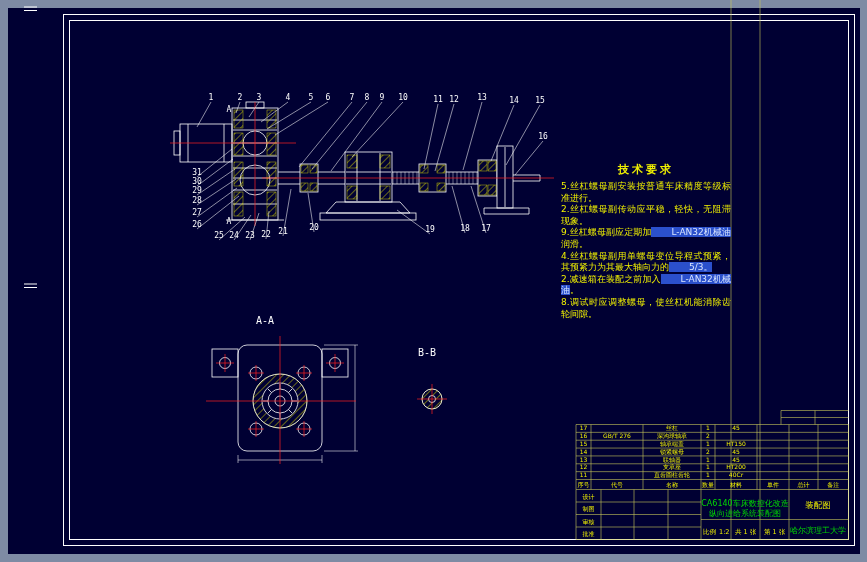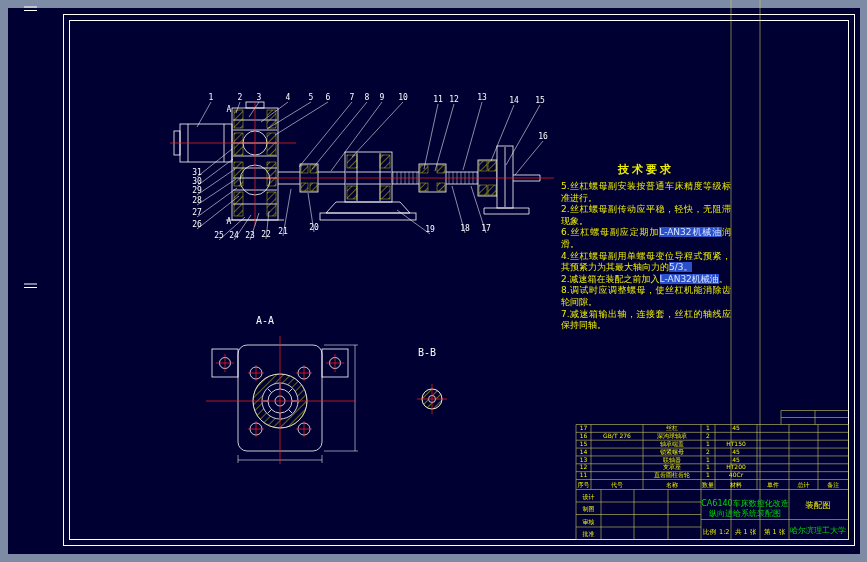--- a/index.html
+++ b/index.html
@@ -3,21 +3,21 @@
 <meta charset="utf-8">
 <style>
   html,body{margin:0;padding:0;background:#5a6activ;}
   body{margin:0;font-family:"DejaVu Sans",sans-serif;}
   .stage{position:relative;width:867px;height:562px;background:#7e8ba4;overflow:hidden;}
   svg.drawing{position:absolute;left:0;top:0;display:block;}
   
   .tech{position:absolute;left:561px;top:162px;width:170px;color:#f0f000;}
   .tech-title{font-size:11px;font-weight:bold;text-align:center;letter-spacing:3px;margin-bottom:4px;}
   .tr-line{font-size:9px;line-height:11.6px;text-align:justify;word-break:break-all;}
-  .tr-line .hl{background:#2b50cc;color:#d8e4ff;}
+  .tr-line .hl{background:#2b50cc;color:#d8e4ff;padding-left:20px;}
   
   .lbl{fill:#ffffff;font:10px "DejaVu Sans Mono",monospace;}
   #callout-lines{stroke:#ffffff;stroke-width:.55;}
   #callout-texts text{fill:#ffffff;font:8px "DejaVu Sans Mono",monospace;text-anchor:middle;}
   .tb-grid{stroke:#c9c95a;stroke-width:.6;}
   .tb-txt{fill:#f0f000;font-size:6px;text-anchor:middle;}
   .tb-s{fill:#f0f000;font-size:6.5px;}
   .green{fill:#00d800;text-anchor:middle;}
   .ylw{fill:#f0f000;text-anchor:middle;}
 </style>
@@ -318,21 +318,20 @@
     <text class="tb-s" x="719" y="534">1:2</text>
     <text class="tb-s" x="735" y="534">共 1 张</text>
     <text class="tb-s" x="764" y="534">第 1 张</text>
   </svg>
 
   <div class="tech">
     <div class="tech-title">技术要求</div>
     <div id="tech-lines">
         <div class="tr-line"><span>5.丝杠螺母副安装按普通车床精度等级标准进行。</span></div>
         <div class="tr-line"><span>2.丝杠螺母副传动应平稳，轻快，无阻滞现象。</span></div>
-        <div class="tr-line"><span>6.丝杠螺母副应定期加</span><span class="hl">L-AN32机械油</span><span>润滑。</span></div>
+        <div class="tr-line"><span>9.丝杠螺母副应定期加</span><span class="hl">L-AN32机械油</span><span>润滑。</span></div>
         <div class="tr-line"><span>4.丝杠螺母副用单螺母变位导程式预紧，其预紧力为其最大轴向力的</span><span class="hl">5/3。</span></div>
         <div class="tr-line"><span>2.减速箱在装配之前加入</span><span class="hl">L-AN32机械油</span><span>。</span></div>
         <div class="tr-line"><span>8.调试时应调整螺母，使丝杠机能消除齿轮间隙。</span></div>
-        <div class="tr-line"><span>7.减速箱输出轴，连接套，丝杠的轴线应保持同轴。</span></div>
       </div>
   </div>
 
 </div>
 
 </body></html>

